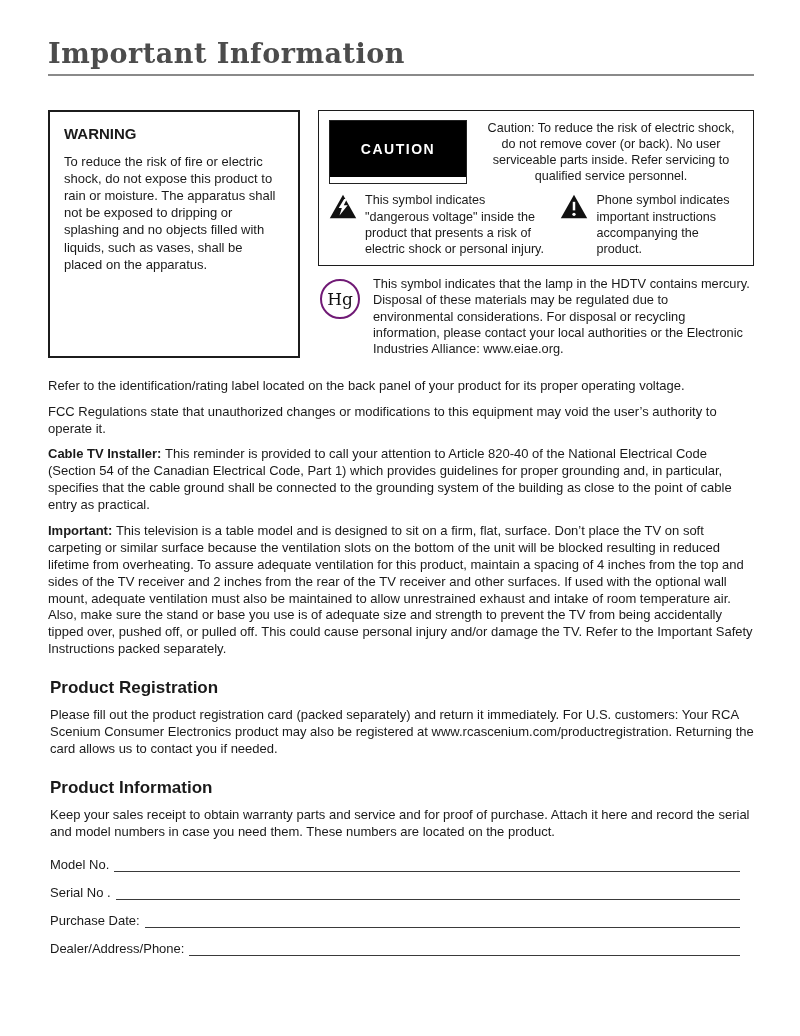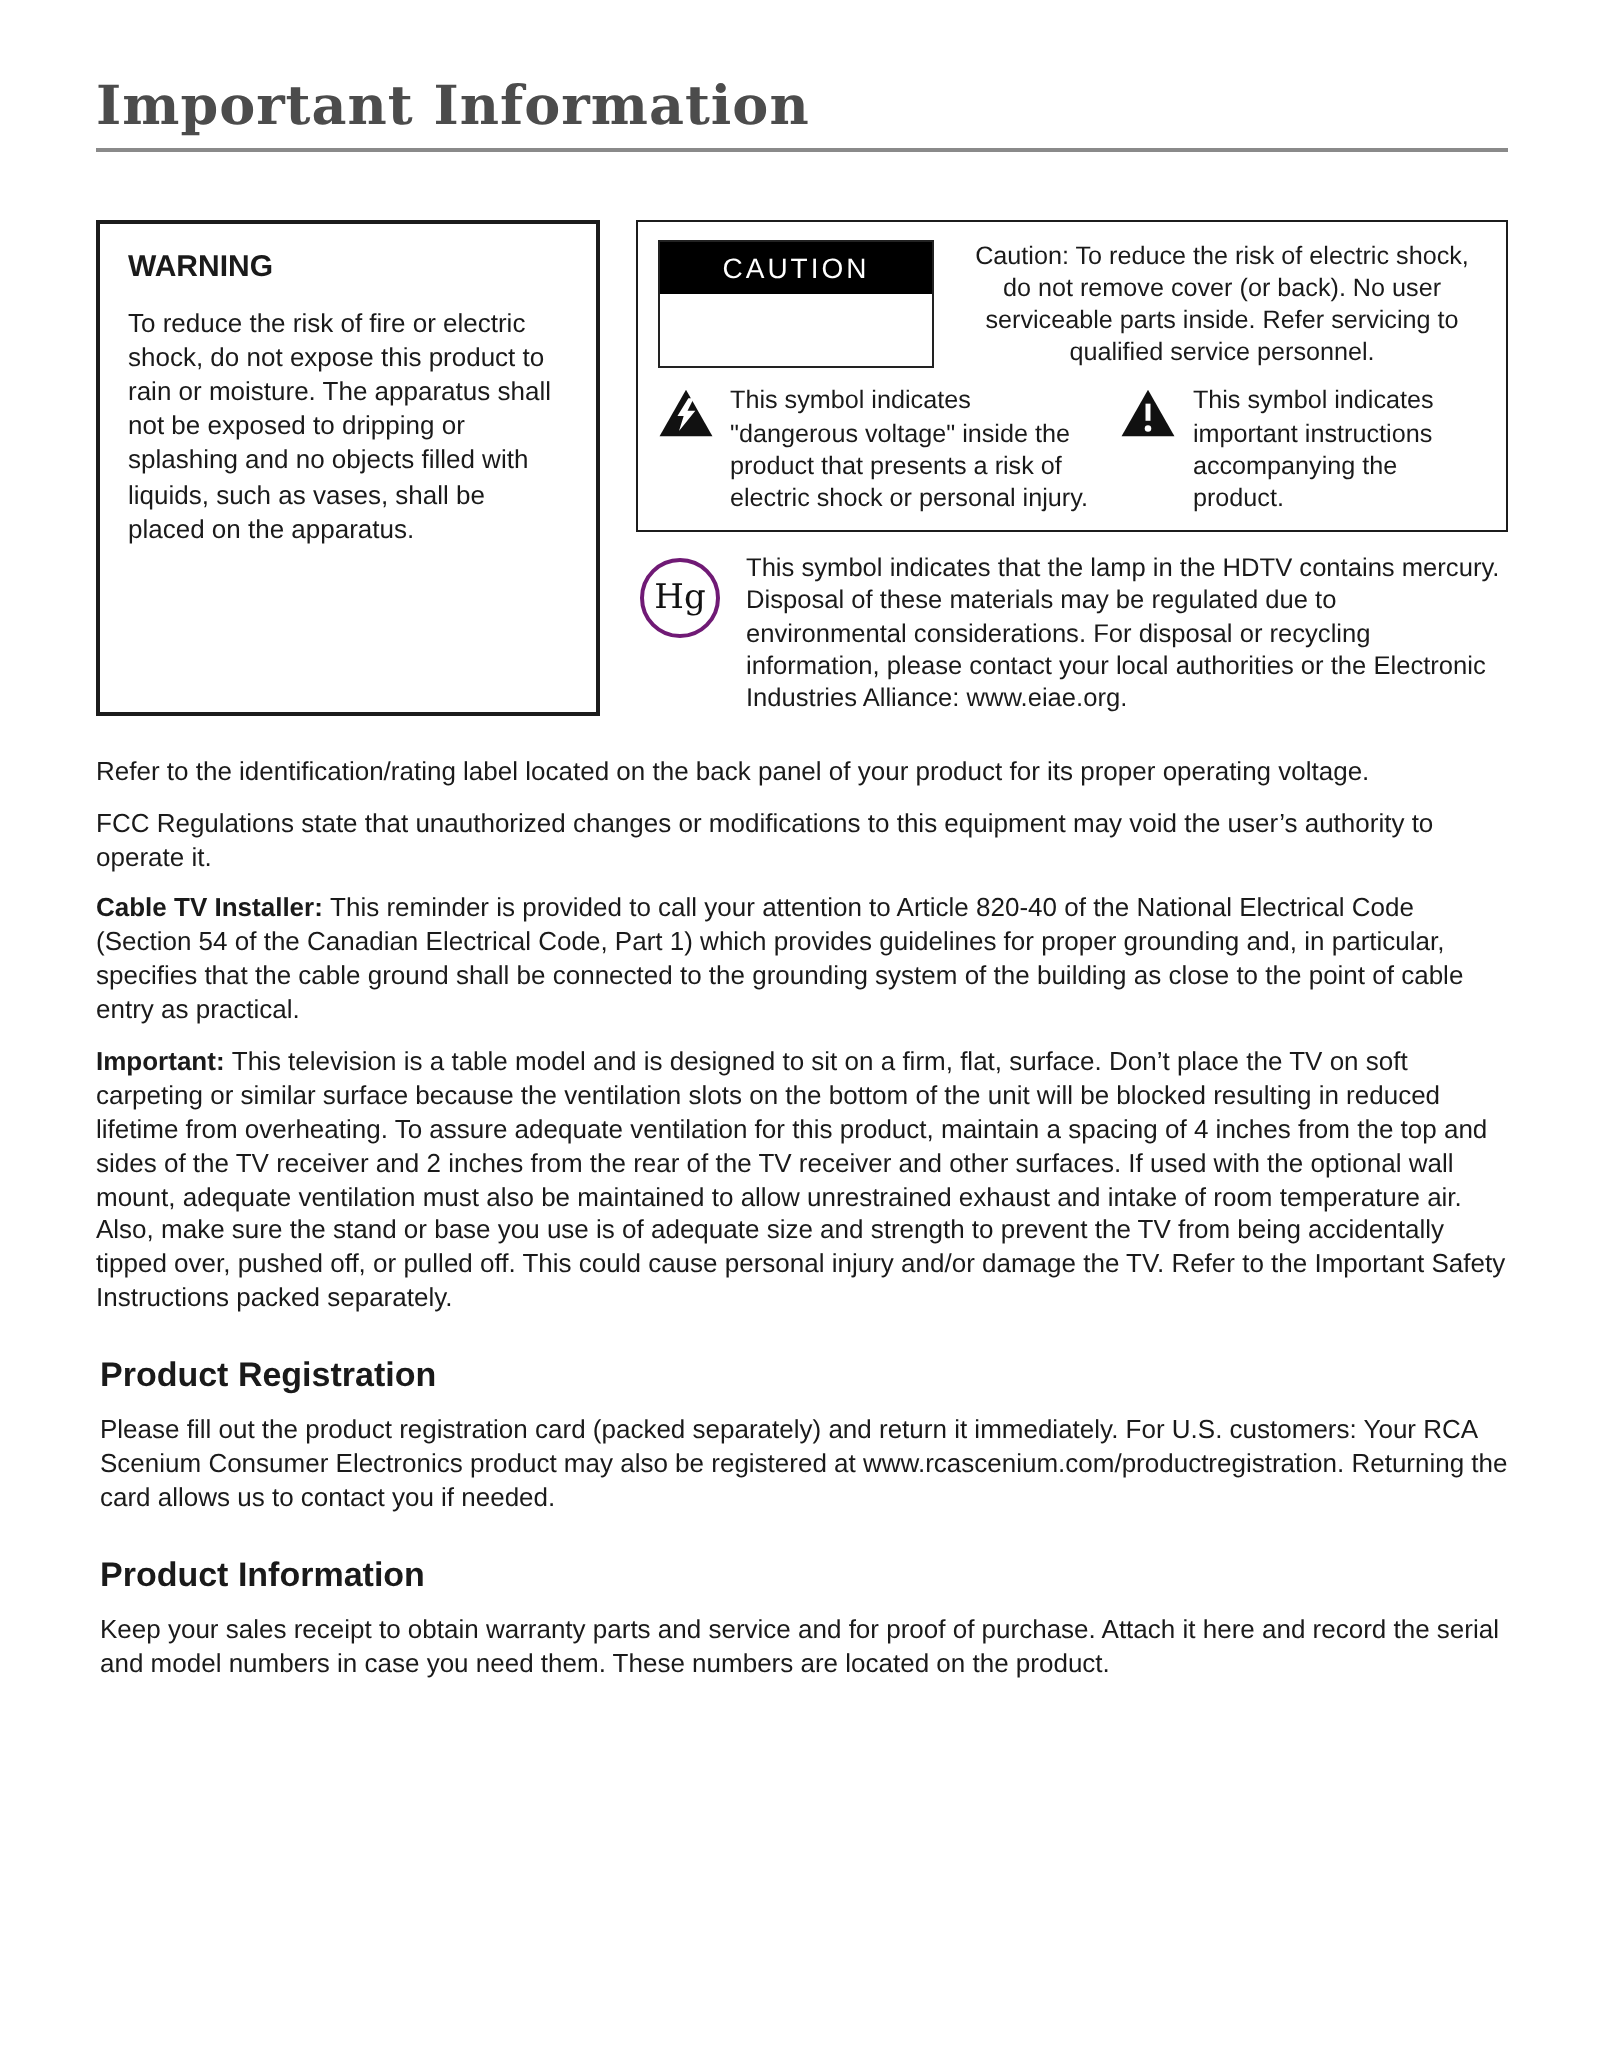--- a/index.html
+++ b/index.html
@@ -36,22 +36,22 @@
   .right-col { flex: 1; display: flex; flex-direction: column; gap: 10px; }
 
   .caution-box {
     border: 1.5px solid #1c1c1c;
     padding: 9px 10px 8px 10px;
   }
   .caution-top { display: flex; gap: 12px; }
   .caution-logo { width: 138px; flex-shrink: 0; border: 1px solid #222; }
   .caution-bar {
     background: #000; color: #fff;
-    font-weight: normal; font-size: 14px; letter-spacing: 1.5px;
-    text-align: center; padding: 3px 0;
+    font-weight: bold; font-size: 14px; letter-spacing: 1.5px;
+    text-align: center; padding: 18px 0;
     border: 2px solid #000;
   }
   .caution-sub { text-align: center; font-size: 8.6px; line-height: 1.5; padding: 4px 2px 5px; font-weight: bold; }
   .caution-text { font-size: 12.6px; line-height: 1.28; flex: 1; text-align: center; }
 
   .symbol-row { display: flex; gap: 16px; margin-top: 8px; }
   .symbol-item { display: flex; gap: 8px; font-size: 12.6px; line-height: 1.28; align-items: flex-start; }
   .symbol-item.voltage { flex: 1.18; }
   .symbol-item.instructions { flex: 1; }
   .tri-icon { flex-shrink: 0; margin-top: 2px; }
@@ -113,21 +113,21 @@
             <p>This symbol indicates "dangerous voltage" inside the product that presents a risk of electric shock or personal injury.</p>
           </div>
           <div class="symbol-item instructions">
             <span class="tri-icon">
               <svg width="28" height="25" viewBox="0 0 36 32">
                 <polygon points="18,1 35,31 1,31" fill="#111"></polygon>
                 <rect x="16.4" y="10" width="3.2" height="11" fill="#fff"></rect>
                 <circle cx="18" cy="26" r="2.1" fill="#fff"></circle>
               </svg>
             </span>
-            <p>This symbol indicates important instructions accompanying the product.</p>
+            <p>Phone symbol indicates important instructions accompanying the product.</p>
           </div>
         </div>
       </div>
 
       <div class="mercury-row">
         <div class="hg-circle">Hg</div>
         <p class="mercury-text">This symbol indicates that the lamp in the HDTV contains mercury. Disposal of these materials may be regulated due to environmental considerations. For disposal or recycling information, please contact your local authorities or the Electronic Industries Alliance: www.eiae.org.</p>
       </div>
 
     </div>
@@ -139,14 +139,32 @@
     <p><b>Cable TV Installer: </b><span>This reminder is provided to call your attention to Article 820-40 of the National Electrical Code (Section 54 of the Canadian Electrical Code, Part 1) which provides guidelines for proper grounding and, in particular, specifies that the cable ground shall be connected to the grounding system of the building as close to the point of cable entry as practical.</span></p>
     <p><b>Important: </b><span>This television is a table model and is designed to sit on a firm, flat, surface. Don’t place the TV on soft carpeting or similar surface because the ventilation slots on the bottom of the unit will be blocked resulting in reduced lifetime from overheating. To assure adequate ventilation for this product, maintain a spacing of 4 inches from the top and sides of the TV receiver and 2 inches from the rear of the TV receiver and other surfaces. If used with the optional wall mount, adequate ventilation must also be maintained to allow unrestrained exhaust and intake of room temperature air. Also, make sure the stand or base you use is of adequate size and strength to prevent the TV from being accidentally tipped over, pushed off, or pulled off. This could cause personal injury and/or damage the TV. Refer to the Important Safety Instructions packed separately.</span></p>
   </div>
 
   <h2 class="section-heading">Product Registration</h2>
   <p class="section-body">Please fill out the product registration card (packed separately) and return it immediately. For U.S. customers: Your RCA Scenium Consumer Electronics product may also be registered at www.rcascenium.com/productregistration. Returning the card allows us to contact you if needed.</p>
 
   <h2 class="section-heading">Product Information</h2>
   <p class="section-body">Keep your sales receipt to obtain warranty parts and service and for proof of purchase. Attach it here and record the serial and model numbers in case you need them. These numbers are located on the product.</p>
 
+  <div class="form-lines">
+    <div class="form-line">
+      <span>Model No.</span>
+      <span class="line"></span>
+    </div>
+    <div class="form-line">
+      <span>Serial No .</span>
+      <span class="line"></span>
+    </div>
+    <div class="form-line">
+      <span>Purchase Date:</span>
+      <span class="line"></span>
+    </div>
+    <div class="form-line">
+      <span>Dealer/Address/Phone:</span>
+      <span class="line"></span>
+    </div>
+  </div>
 
 </div>
 
 </body></html>

